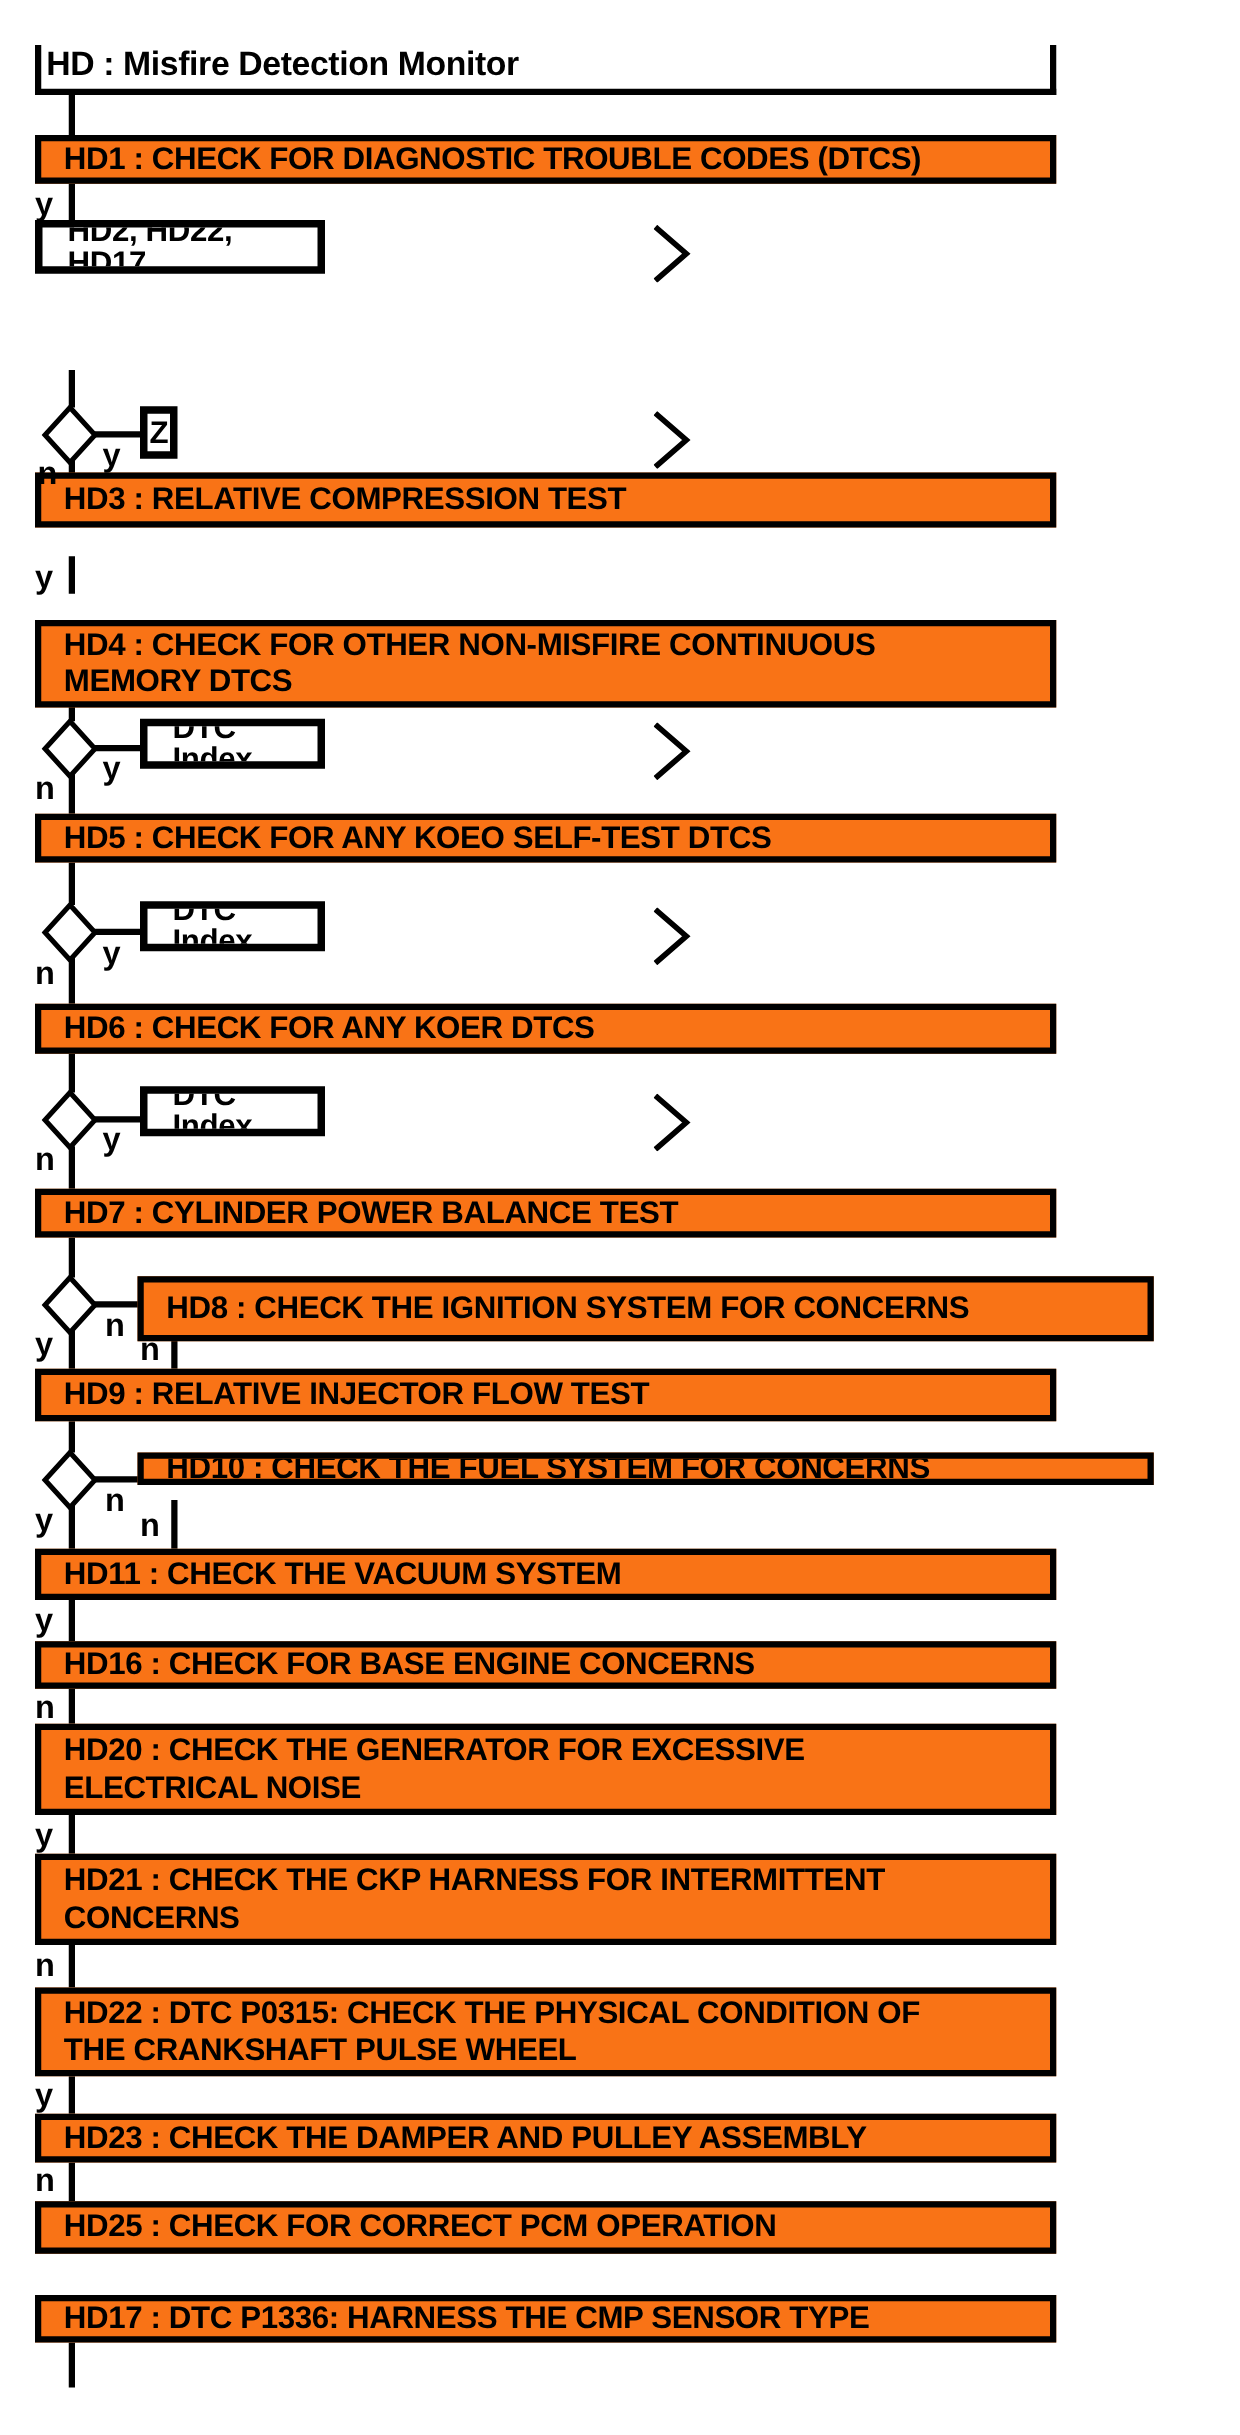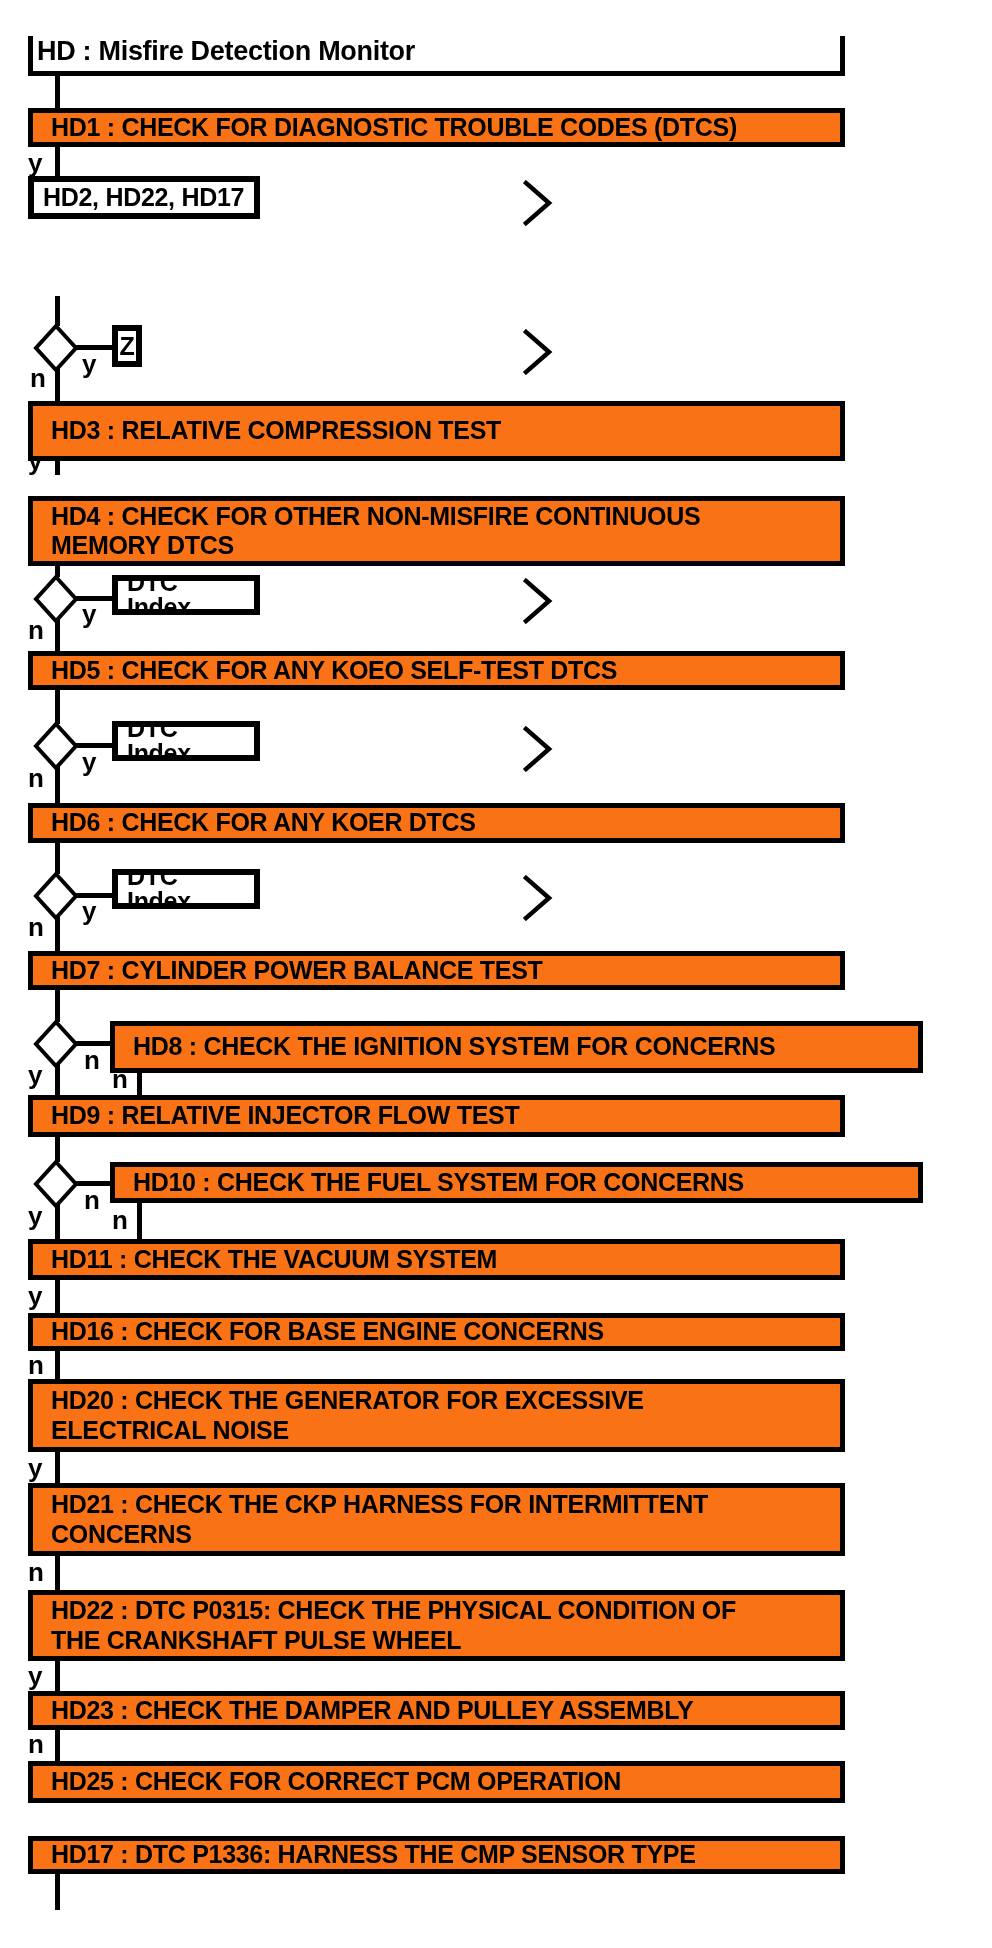--- a/index.html
+++ b/index.html
@@ -8,21 +8,21 @@
   .title{position:absolute;left:28px;top:36px;width:817px;height:40px;box-sizing:border-box;
          border-left:5px solid #000;border-right:5px solid #000;border-bottom:5px solid #000;
          display:flex;align-items:flex-end;padding:0 4px 4px 4px;
          font-weight:bold;font-size:27px;letter-spacing:-0.3px;}
   .box{position:absolute;left:28px;width:817px;box-sizing:border-box;border:5px solid #000;background:#f97316;
        display:flex;align-items:center;font-weight:bold;font-size:25px;line-height:1.18;
        padding:1px 18px;white-space:pre-line;letter-spacing:-0.3px;overflow:hidden;}
   .side{left:110px;width:813px;}
   .refbox{position:absolute;box-sizing:border-box;border:6px solid #000;background:#fff;
           display:flex;align-items:center;font-weight:bold;font-size:25px;line-height:1;
-          padding:1px 9px;letter-spacing:-0.3px;overflow:hidden;}
+          padding:1px 20px;letter-spacing:-0.3px;overflow:hidden;}
   .vl{position:absolute;left:55px;width:5px;background:#000;}
   .hl{position:absolute;height:5px;background:#000;}
   .lbl{position:absolute;font-weight:bold;font-size:26px;line-height:1;}
   .dm{position:absolute;left:33px;}
   .chev{position:absolute;left:523px;}
 </style>
 </head>
 <body>
 
 <div class="stage">
@@ -56,29 +56,29 @@
   <div class="vl" style="left:137px;top:1200px;height:39px"></div>
 
   <div class="hl" style="left:74px;top:345px;width:40px"></div>
   <div class="hl" style="left:74px;top:596px;width:40px"></div>
   <div class="hl" style="left:74px;top:743px;width:40px"></div>
   <div class="hl" style="left:74px;top:893px;width:40px"></div>
   <div class="hl" style="left:74px;top:1041px;width:38px"></div>
   <div class="hl" style="left:74px;top:1181px;width:38px"></div>
 
   <div class="box" style="top:108px;height:39px">HD1 : CHECK FOR DIAGNOSTIC TROUBLE CODES (DTCS)</div>
-  <div class="box" style="top:401px;height:60px">HD3 : RELATIVE COMPRESSION TEST</div>
+  <div class="box" style="top:378px;height:44px">HD3 : RELATIVE COMPRESSION TEST</div>
   <div class="box" style="top:496px;height:70px">HD4 : CHECK FOR OTHER NON-MISFIRE CONTINUOUS
 MEMORY DTCS</div>
   <div class="box" style="top:651px;height:39px">HD5 : CHECK FOR ANY KOEO SELF-TEST DTCS</div>
   <div class="box" style="top:803px;height:40px">HD6 : CHECK FOR ANY KOER DTCS</div>
   <div class="box" style="top:951px;height:39px">HD7 : CYLINDER POWER BALANCE TEST</div>
   <div class="box side" style="top:1021px;height:52px">HD8 : CHECK THE IGNITION SYSTEM FOR CONCERNS</div>
   <div class="box" style="top:1095px;height:42px">HD9 : RELATIVE INJECTOR FLOW TEST</div>
-  <div class="box side" style="top:1162px;height:41px">HD10 : CHECK THE FUEL SYSTEM FOR CONCERNS</div>
+  <div class="box side" style="top:1162px;height:26px">HD10 : CHECK THE FUEL SYSTEM FOR CONCERNS</div>
   <div class="box" style="top:1239px;height:41px">HD11 : CHECK THE VACUUM SYSTEM</div>
   <div class="box" style="top:1313px;height:38px">HD16 : CHECK FOR BASE ENGINE CONCERNS</div>
   <div class="box" style="top:1379px;height:73px">HD20 : CHECK THE GENERATOR FOR EXCESSIVE
 ELECTRICAL NOISE</div>
   <div class="box" style="top:1483px;height:73px">HD21 : CHECK THE CKP HARNESS FOR INTERMITTENT
 CONCERNS</div>
   <div class="box" style="top:1590px;height:71px">HD22 : DTC P0315: CHECK THE PHYSICAL CONDITION OF
 THE CRANKSHAFT PULSE WHEEL</div>
   <div class="box" style="top:1691px;height:39px">HD23 : CHECK THE DAMPER AND PULLEY ASSEMBLY</div>
   <div class="box" style="top:1761px;height:42px">HD25 : CHECK FOR CORRECT PCM OPERATION</div>

